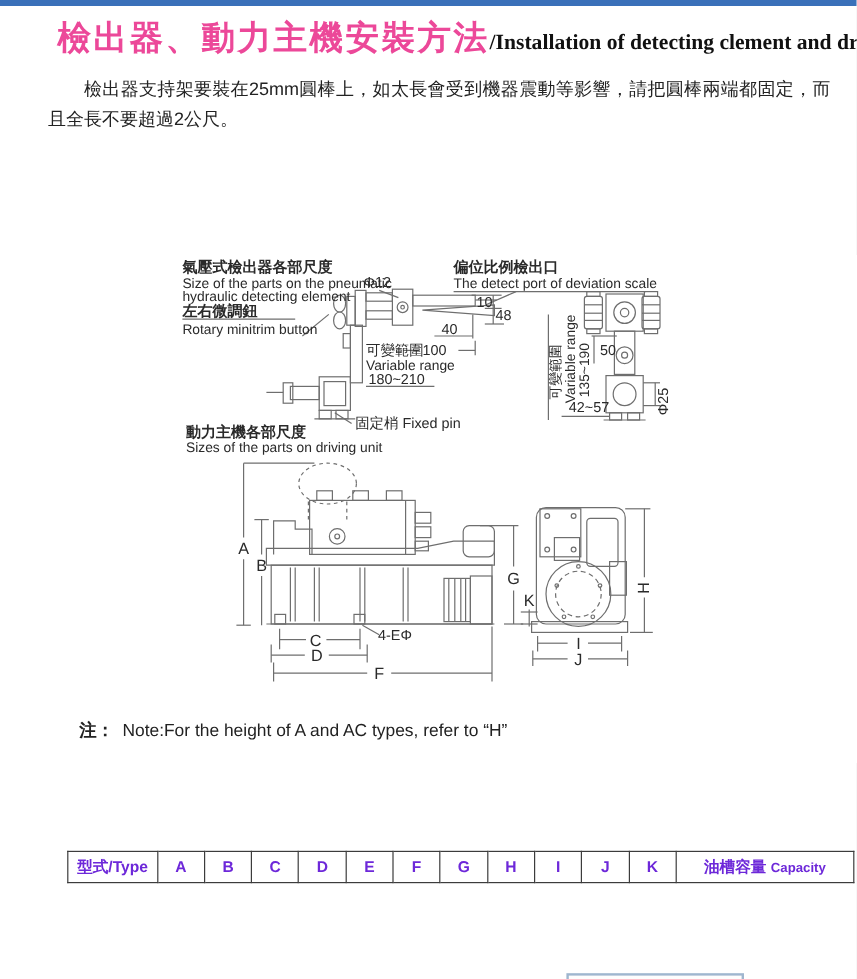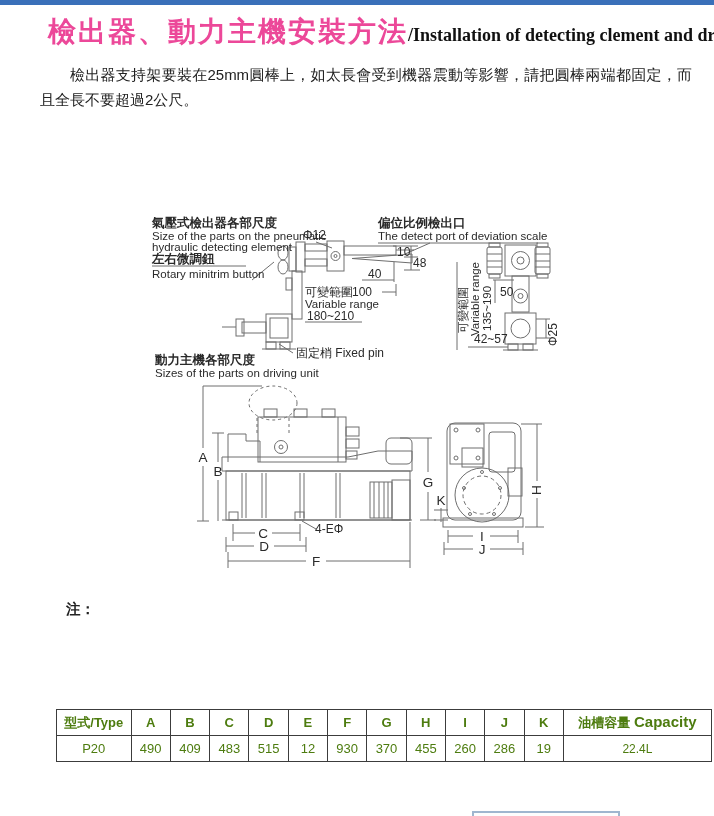--- a/index.html
+++ b/index.html
@@ -17,28 +17,28 @@
   .diagram{position:absolute;top:200px;left:0;width:714px;height:390px;}
   .diagram text{fill:#2a2a2a;font-family:"Liberation Sans",sans-serif;}
   .dlab{font-size:12.5px;font-weight:bold;}
   .dsub{font-size:11.5px;}
   .ddim{font-size:12px;}
   .dletter{font-size:13.5px;}
   .note{position:absolute;top:600px;left:66px;font-size:14.5px;line-height:19.5px;color:#222;}
   .note-prefix{position:absolute;left:0;top:0;font-weight:bold;}
   .note-lines{margin-left:36px;}
   .dim-table{position:absolute;top:709px;left:56px;width:656px;border-collapse:collapse;
-             table-layout:fixed;font-size:13px;color:#4d7c0f;}
+             table-layout:fixed;font-size:13px;color:#6d28d9;}
   .dim-table th,.dim-table td{border:1px solid #3c3c3c;text-align:center;height:25px;
              padding:0;font-weight:normal;overflow:hidden;white-space:nowrap;}
   .dim-table th{font-weight:bold;}
   .col-type{width:74px;}
   .col-dim{width:39px;}
   .col-cap{width:147px;}
-  .cap-en{font-size:15px;}
+  .cap-en{font-size:11px;}
   .cap-val{font-size:12px;}
   .artifact-box{position:absolute;left:472px;top:811px;width:144px;height:12px;
                 border:2px solid #9fb6cf;background:#fdfdfd;}
 </style>
 </head>
 <body>
 
 <div class="page">
   <div class="topbar"></div>
 
@@ -271,20 +271,21 @@
     <text class="dletter" text-anchor="middle" x="428" y="287">G</text>
     <text class="dletter" text-anchor="middle" x="441" y="305">K</text>
     <text class="dletter" text-anchor="middle" transform="translate(541,290) rotate(-90)">H</text>
     <text class="dletter" text-anchor="middle" x="482" y="341">I</text>
     <text class="dletter" text-anchor="middle" x="482" y="354">J</text>
   </svg>
 
   <div class="note">
     <span class="note-prefix">注：</span>
     <div class="note-lines">
+      <div>Note:For the height of A and AC types, refer to “H”</div>
     </div>
   </div>
 
   <table class="dim-table">
     <colgroup>
       <col class="col-type">
         <col class="col-dim">
         <col class="col-dim">
         <col class="col-dim">
       <col class="col-dim">
@@ -308,32 +309,17 @@
         <th>F</th>
         <th>G</th>
         <th>H</th>
         <th>I</th>
         <th>J</th>
         <th>K</th>
         <th><span>油槽容量</span> <span class="cap-en">Capacity</span></th>
       </tr>
     </thead>
     <tbody>
-      <tr>
-        <td>P20</td>
-        <td>490</td>
-        <td>409</td>
-        <td>483</td>
-        <td>515</td>
-        <td>12</td>
-        <td>930</td>
-        <td>370</td>
-        <td>455</td>
-        <td>260</td>
-        <td>286</td>
-        <td>19</td>
-        <td class="cap-val">22.4L</td>
-      </tr>
     </tbody>
   </table>
 
   <div class="artifact-box"></div>
 </div>
 
 </body></html>

